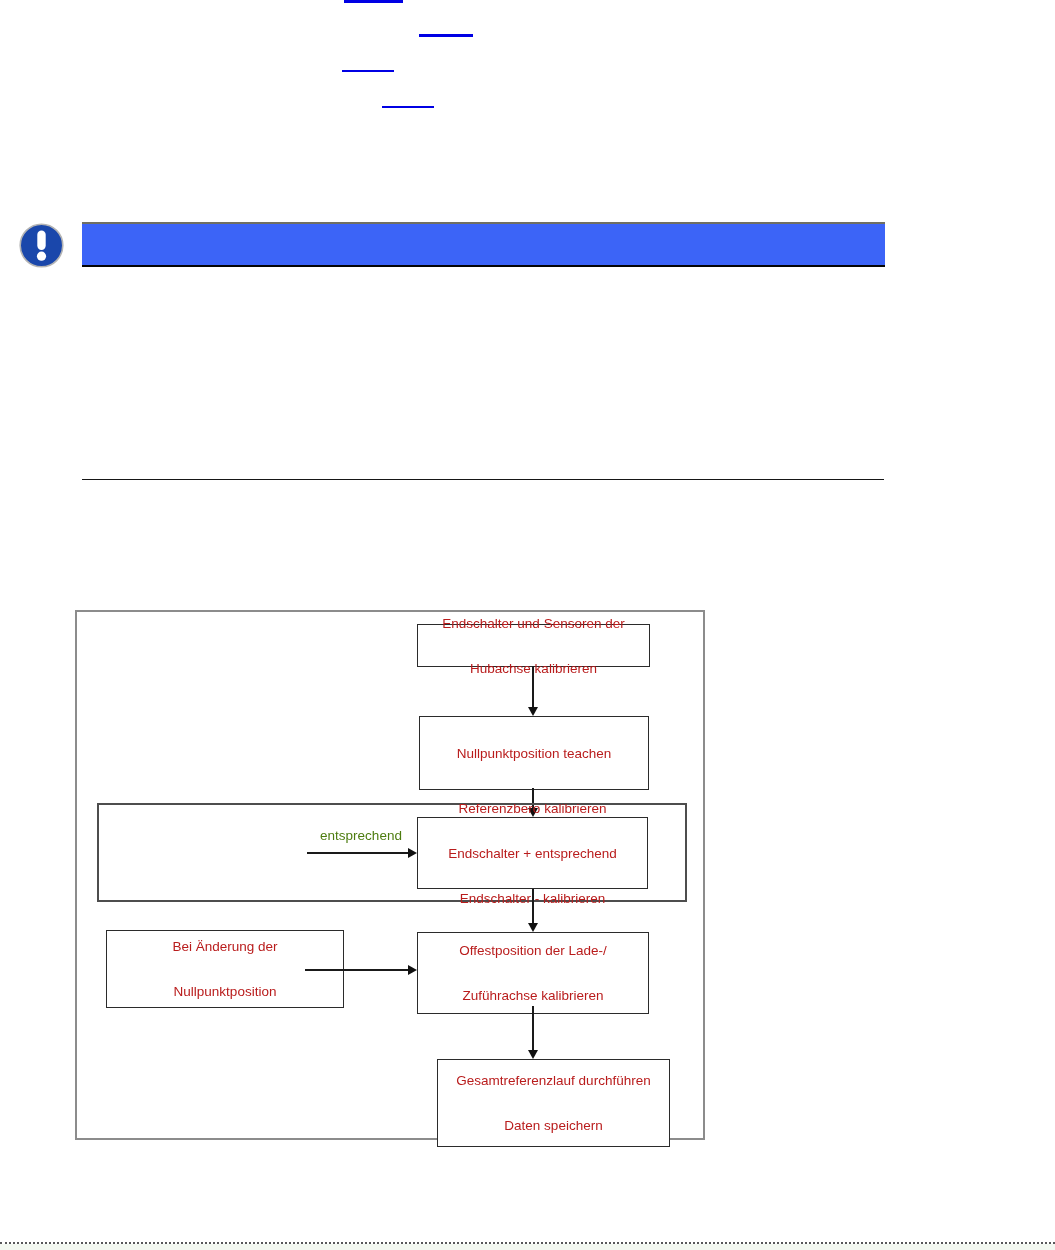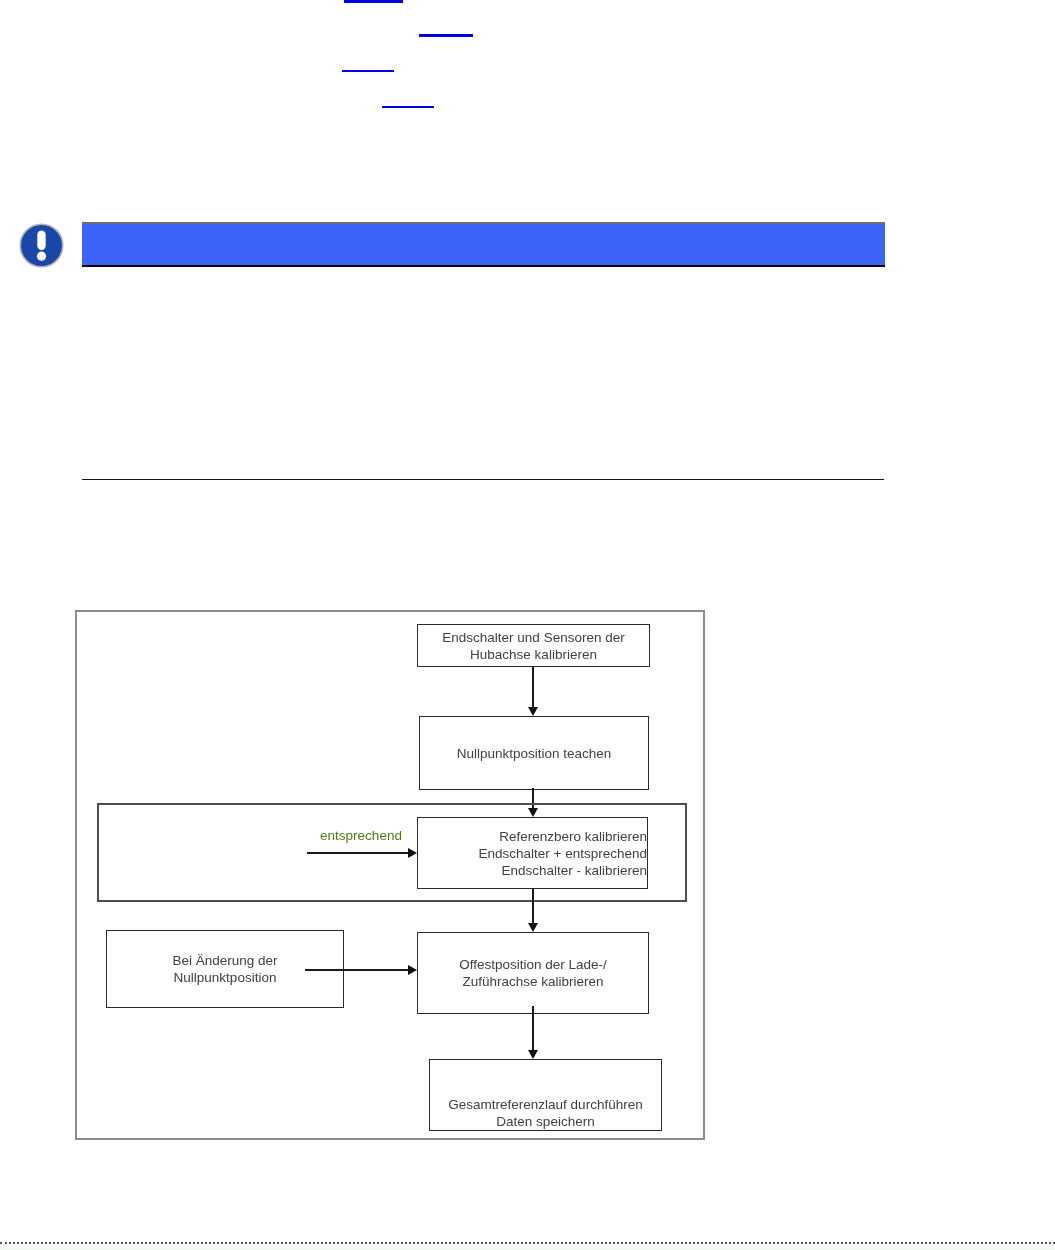--- a/index.html
+++ b/index.html
@@ -32,34 +32,34 @@
 
   
   .flowchart{
     position:absolute;left:75px;top:610px;width:630px;height:530px;
     border:2px solid #8c8c8c;background:#ffffff;box-sizing:border-box;
   }
   .fc-box{
     position:absolute;box-sizing:border-box;background:#ffffff;
     border:1.5px solid #2b2b2b;
     display:flex;flex-direction:column;align-items:center;justify-content:center;
-    font-size:13.5px;line-height:17px;color:#404040;text-align:center;
+    font-size:13.5px;line-height:17px;color:#b91c1c;text-align:center;gap:28px;
   }
   .fc-box span{display:block;white-space:nowrap;}
   .fc-group{
     position:absolute;box-sizing:border-box;border:2px solid #4d4d4d;background:transparent;
   }
   .box-a{left:340px;top:12px;width:233px;height:43px;}
   .box-b{left:342px;top:104px;width:230px;height:74px;}
   .grp  {left:20px;top:191px;width:590px;height:99px;}
   .box-c{left:28px;top:198px;width:202px;height:80px;}
-  .box-d{left:340px;top:205px;width:231px;height:72px;align-items:flex-end;}
+  .box-d{left:340px;top:205px;width:231px;height:72px;}
   .box-e{left:29px;top:318px;width:238px;height:78px;}
   .box-f{left:340px;top:320px;width:232px;height:82px;}
-  .box-g{left:352px;top:447px;width:233px;height:72px;justify-content:flex-end;}
+  .box-g{left:360px;top:447px;width:233px;height:88px;}
 
   .edge-label{
     position:absolute;left:228px;top:216px;width:112px;text-align:center;
     font-size:13.5px;color:#4d7c0f;background:#ffffff;
   }
 
   .vline{position:absolute;left:455px;width:1.5px;background:#1a1a1a;}
   .v1{top:54px;height:42px;}
   .v2{top:176px;height:21px;}
   .v3{top:277px;height:37px;}

